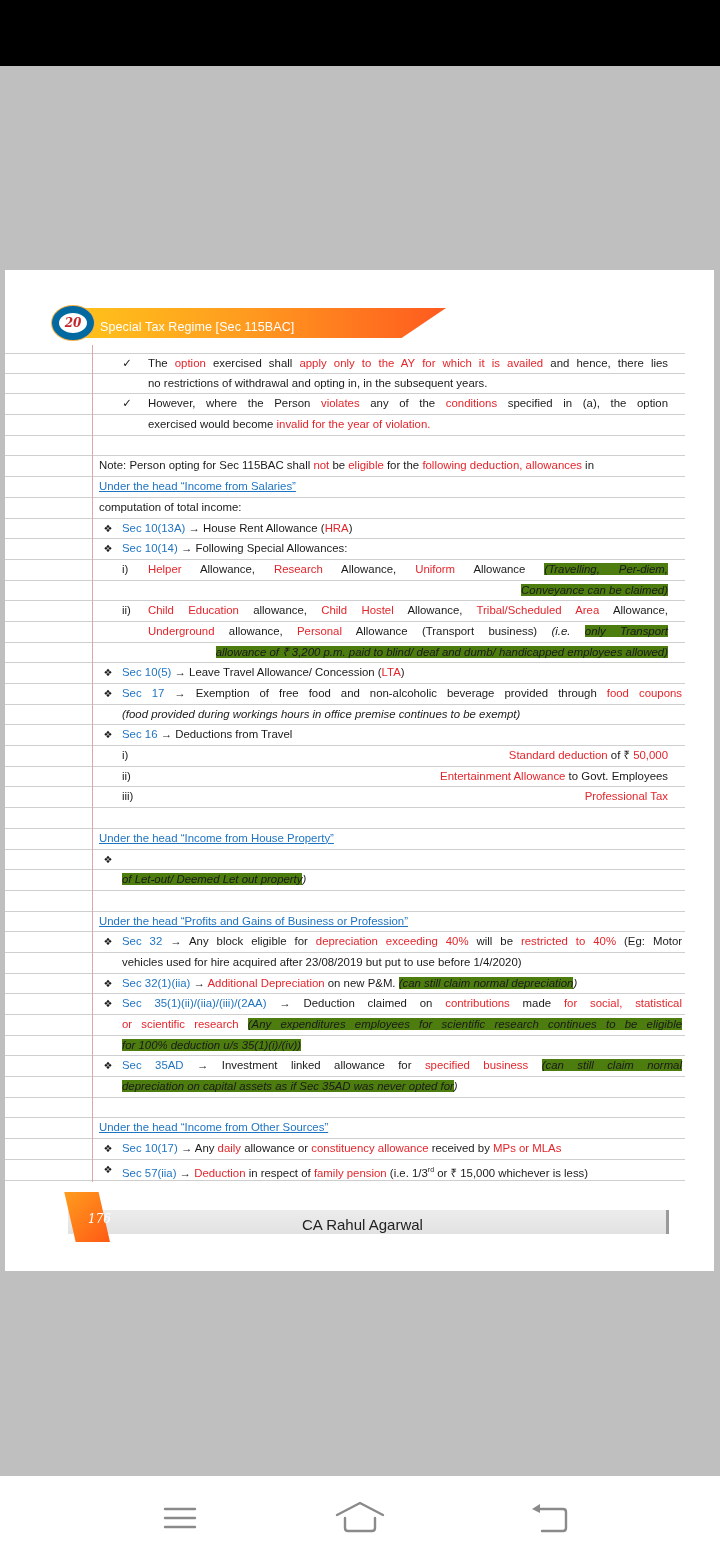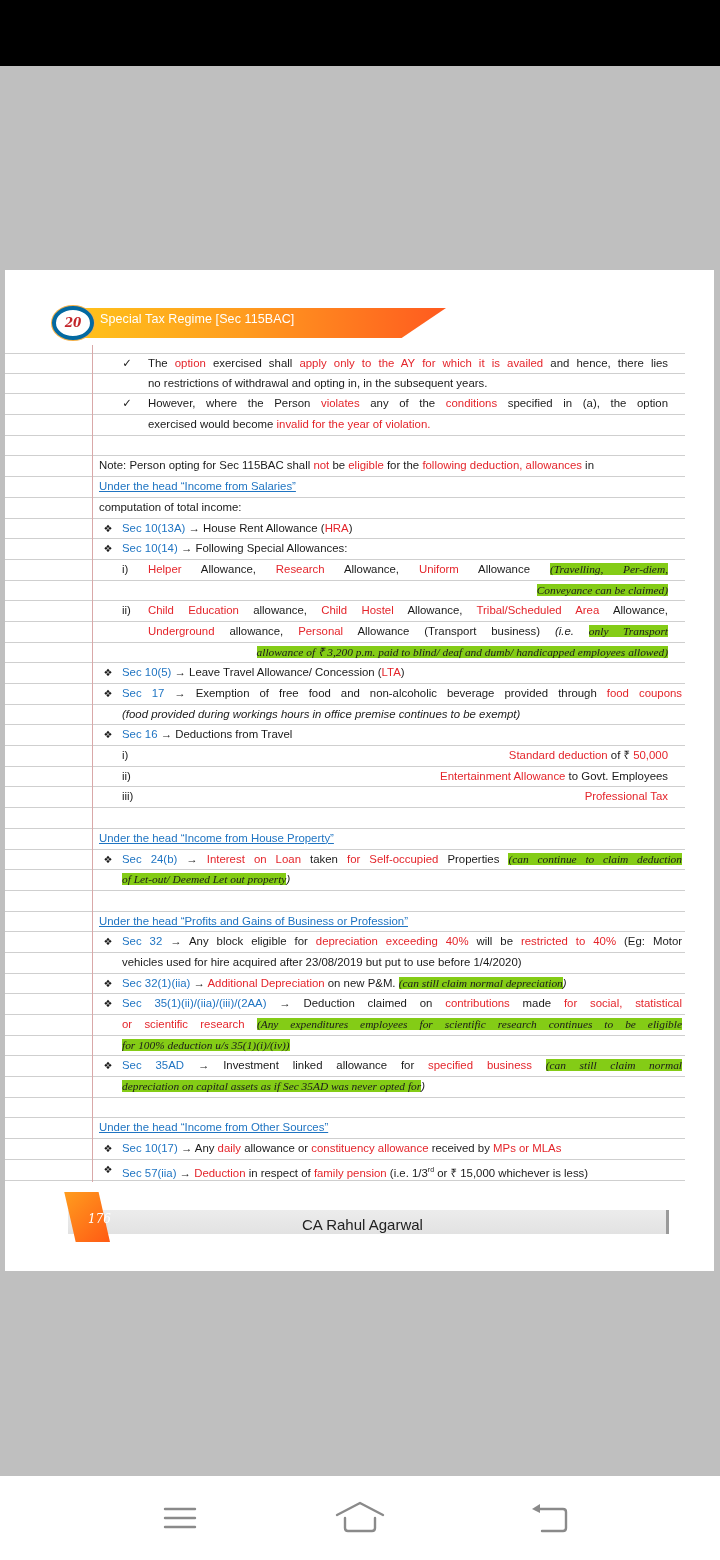--- a/index.html
+++ b/index.html
@@ -5,45 +5,45 @@
   html, body { margin:0; padding:0; }
   body { width:720px; height:1560px; position:relative; background:#bfbfbf; overflow:hidden;
          font-family:"DejaVu Sans", sans-serif; }
   .statusbar { position:absolute; left:0; top:0; width:720px; height:66px; background:#000; }
   .page { position:absolute; left:5px; top:270px; width:709px; height:1001px; background:#fff; }
   .chapter-banner { position:absolute; left:52px; top:306px; width:396px; height:36px; }
   .chapter-banner .ribbon { position:absolute; left:24px; top:2px; width:370px; height:30px;
      background:linear-gradient(90deg,#ffc21a 0%,#ff9c1f 45%,#ff5a1f 100%);
      clip-path:polygon(0 0,100% 0,88% 100%,0 100%); }
   .chapter-banner .badge { position:absolute; left:0; top:0; width:42px; height:34px; border-radius:50%;
-     background:#fff; border:4px solid #0369a1; box-sizing:border-box; box-shadow:0 0 0 1px #f2b04a;
+     background:#fff; border:7px solid #0369a1; box-sizing:border-box; box-shadow:0 0 0 1px #f2b04a;
      display:flex; align-items:center; justify-content:center;
      font-family:"DejaVu Serif", serif; font-style:italic; font-weight:bold; color:#c3262b; font-size:12px; }
-  .chapter-banner .title { position:absolute; left:48px; top:6px; color:#fff; font-size:12.5px;
+  .chapter-banner .title { position:absolute; left:48px; top:14px; color:#fff; font-size:12.5px;
      font-family:"Liberation Sans", sans-serif; letter-spacing:0.1px; }
   .lines { position:absolute; left:5px; top:353px; width:680px; }
   .row { position:relative; height:20.7px; border-bottom:1px solid #cfcfcf; box-sizing:border-box;
          font-family:"Liberation Sans", sans-serif; font-size:11.4px; line-height:19.7px; color:#1a1a1a;
          white-space:nowrap; }
   .row:first-child { border-top:1px solid #cfcfcf; }
   .margin-line { position:absolute; left:92px; top:345px; width:1px; height:837px; background:#d9a8a8; }
   .cell { position:absolute; top:0; }
   .c-main { left:92px; padding-left:2px; width:586px; }
   .c-bul { left:93px; width:20px; text-align:center; font-size:10px; }
   .c-b2 { left:117px; width:560px; }
   .c-check { left:112px; width:20px; text-align:center; }
   .c-ck2 { left:143px; width:520px; }
   .c-num { left:117px; width:22px; }
   .c-sub { left:143px; width:520px;text-align:right; }
   .just { text-align:justify; text-align-last:justify; }
   .red { color:#e4252b; }
   .blue { color:#1f74c2; }
   .head { color:#1f74c2; text-decoration:underline; }
   .it { font-style:italic; }
-  .hl { background:#84cc16; font-style:italic;font-family:Liberation Serif, serif; }
+  .hl { background:#4d7c0f; font-style:italic; }
   .footer { position:absolute; left:52px; top:1192px; width:620px; height:56px; }
   .footer .bar { position:absolute; left:16px; top:18px; width:598px; height:24px;
      background:linear-gradient(180deg,#ececec,#e2e2e2); border-right:3px solid #9a9a9a; }
   .footer .tab { position:absolute; left:6px; top:0; width:52px; height:50px;
      background:linear-gradient(135deg,#ffa11f,#ff5a14);
      clip-path:polygon(12% 0,78% 0,100% 100%,34% 100%); box-shadow:0 2px 3px rgba(0,0,0,0.3); }
   .footer .pageno { position:absolute; left:36px; top:20px; color:#fff; font-family:"DejaVu Serif", serif;
      font-style:italic; font-size:12px; }
   .footer .author { position:absolute; left:250px; top:24px; font-family:"Liberation Sans", sans-serif;
      font-size:15px; color:#222; }
@@ -139,21 +139,20 @@
     <div class="row">
       <span class="cell c-num">iii)</span>
       <span class="cell c-sub"><span class="red">Professional Tax</span></span>
     </div>
     <div class="row"></div>
     <div class="row">
       <span class="cell c-main"><span class="head">Under the head “Income from House Property”</span></span>
     </div>
     <div class="row">
       <span class="cell c-bul">❖</span>
-      <span class="cell c-b2 just"><span class="blue">Sec 24(b)</span><span> → </span><span class="red">Interest on Loan</span><span> taken </span><span class="red">for Self-occupied</span><span> Properties </span><span class="hl">(can continue to claim deduction</span></span>
     </div>
     <div class="row">
       <span class="cell c-b2"><span class="hl">of Let-out/ Deemed Let out property</span><span class="it">)</span></span>
     </div>
     <div class="row"></div>
     <div class="row">
       <span class="cell c-main"><span class="head">Under the head “Profits and Gains of Business or Profession”</span></span>
     </div>
     <div class="row">
       <span class="cell c-bul">❖</span>

